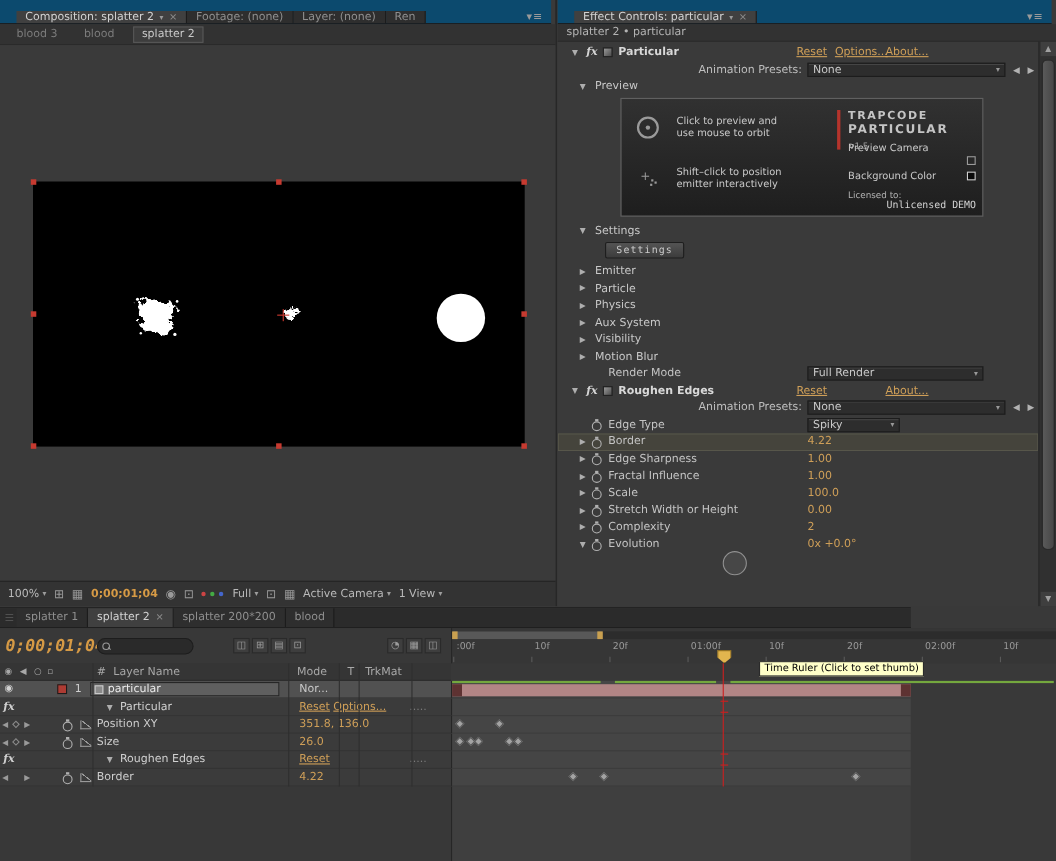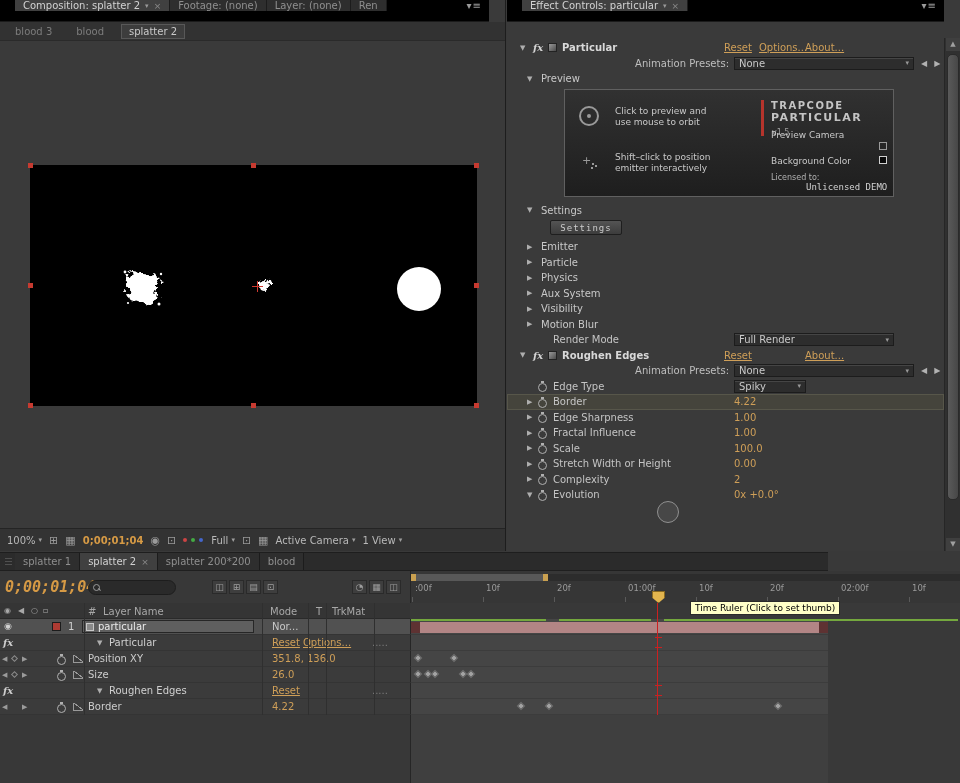--- a/index.html
+++ b/index.html
@@ -1,20 +1,20 @@
 <!DOCTYPE html>
 <html><head>
 <meta charset="utf-8">
 <style>
 *{box-sizing:border-box;margin:0;padding:0;}
 html,body{background:#262626;}
 .app{position:relative;width:960px;height:783px;background:#393939;font-family:"DejaVu Sans","Liberation Sans",sans-serif;font-size:10px;color:#c4c4c4;overflow:hidden;}
 
 
-.tabbar{position:absolute;left:0;top:0;right:16px;height:22px;background:#000000;border-bottom:1px solid #1b1b1b;display:flex;align-items:flex-start;}
+.tabbar{position:absolute;left:0;top:0;right:4px;height:22px;background:#0c4a6e;border-bottom:1px solid #1b1b1b;display:flex;align-items:flex-end;}
 .gripper{width:7px;margin:5px 3px 5px 5px;background:repeating-linear-gradient(0deg,#505050 0 1px,transparent 1px 3px);}
 .ptab{display:flex;align-items:center;gap:5px;padding:0 8px;color:#8f8f8f;border-right:1px solid #1c1c1c;background:#2e2e2e;white-space:nowrap;}
 .ptab.active{background:#404040;color:#d2d2d2;}
 .tab-x{color:#8a8a8a;font-size:9px;}
 .tab-caret{font-size:7px;color:#9a9a9a;}
 .panel-menu{margin-left:auto;display:flex;align-items:center;padding:0 7px;color:#9a9a9a;font-size:10px;letter-spacing:1px;}
 .link{color:#cf9f58;text-decoration:underline;cursor:pointer;}
 .value{color:#cf9f58;}
 .caret7{font-size:7px;color:#9e9e9e;}
 
@@ -45,21 +45,21 @@
 .prop-tri{position:absolute;left:20px;font-size:7px;color:#aeaeae;}
 .fx-badge{position:absolute;left:26px;font-family:"DejaVu Serif","Liberation Serif",serif;font-style:italic;font-weight:bold;color:#d4d4d4;}
 .fx-icon{position:absolute;left:41px;width:9px;height:9px;background:linear-gradient(135deg,#9a9a9a,#4a4a4a);border:1px solid #222;}
 .ec-title{position:absolute;left:55px;font-weight:bold;color:#d8d8d8;}
 .lnk-reset{position:absolute;left:217px;}
 .lnk-options{position:absolute;left:252px;}
 .lnk-about{position:absolute;left:298px;}
 .presets-label{position:absolute;left:112px;width:110px;text-align:right;color:#bfbfbf;}
 .dropdown{position:absolute;left:227px;height:13px;background:#2d2d2d;border:1px solid #1c1c1c;box-shadow:inset 0 1px 0 #454545;display:flex;align-items:center;padding:0 4px;color:#c9c9c9;}
 .dd-caret{margin-left:auto;font-size:7px;color:#999;padding-left:6px;}
-.dd-presets{width:180px;}.dd-render{width:160px;}.dd-edge{width:72px;}
+.dd-presets{width:180px;}.dd-render{width:160px;}.dd-edge{width:84px;}
 .preset-arrows{position:absolute;left:414px;display:flex;gap:7px;color:#b2b2b2;font-size:8px;}
 .sw{position:absolute;left:31px;width:9px;height:10px;}
 .sw::before{content:"";position:absolute;left:0;top:2px;width:7px;height:7px;border:1px solid #b0b0b0;border-radius:50%;}
 .sw::after{content:"";position:absolute;left:3px;top:0;width:3px;height:2px;background:#b0b0b0;}
 .sw.dim::before{border-color:#686868;}
 .sw.dim::after{background:#686868;}
 .prop-label{position:absolute;left:46px;color:#c4c4c4;}
 .prop-label.dim{color:#6c6c6c;}
 .group-label{position:absolute;left:34px;color:#c8c8c8;}
 .ec-value{position:absolute;left:227px;}
@@ -255,20 +255,21 @@
   <section class="ec-panel">
     <div class="tabbar">
       <span class="gripper"></span>
       <div class="ptab active">
         <span>Effect Controls: particular</span>
         <span class="tab-caret">▾</span>
         <span class="tab-x">×</span>
       </div>
       <div class="panel-menu">▾≡</div>
     </div>
+    <div class="ec-breadcrumb">splatter 2 • particular</div>
 
     <div class="ec-content">
 
       <div class="ec-row">
         <span class="ec-tri">▼</span>
         <span class="fx-badge">fx</span>
         <span class="fx-icon"></span>
         <span class="ec-title">Particular</span>
         <span class="link lnk-reset">Reset</span>
         <span class="link lnk-options">Options...</span>

